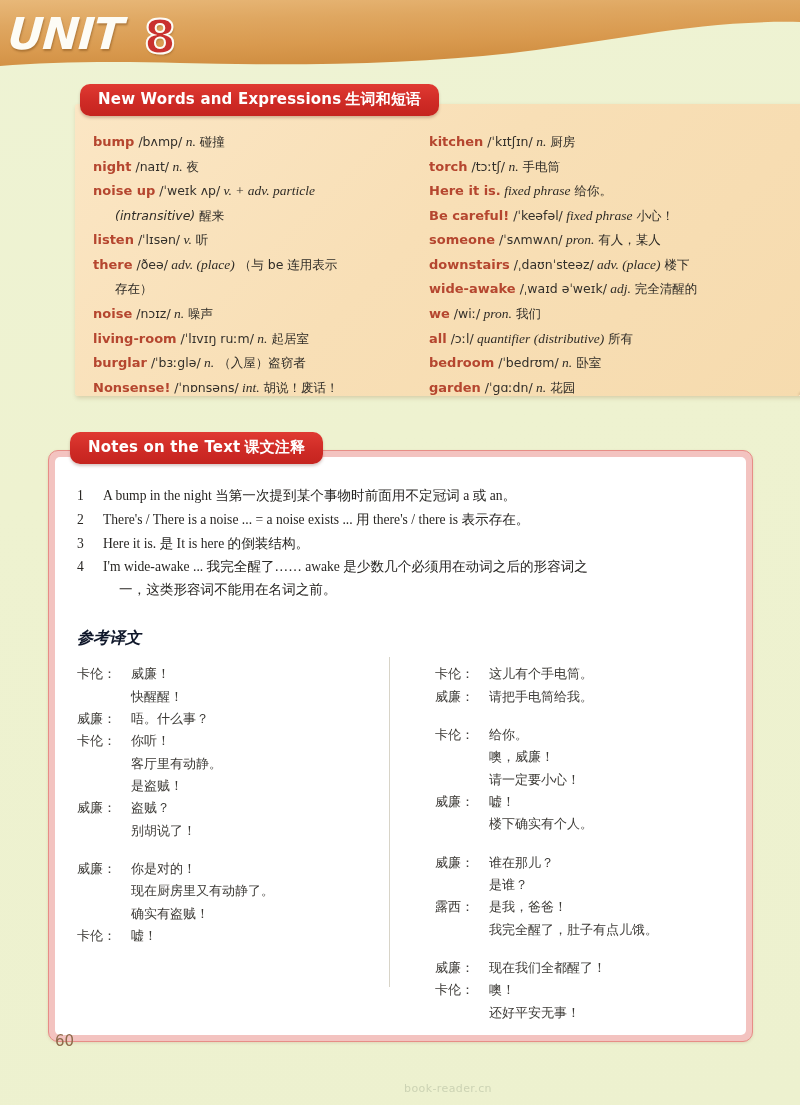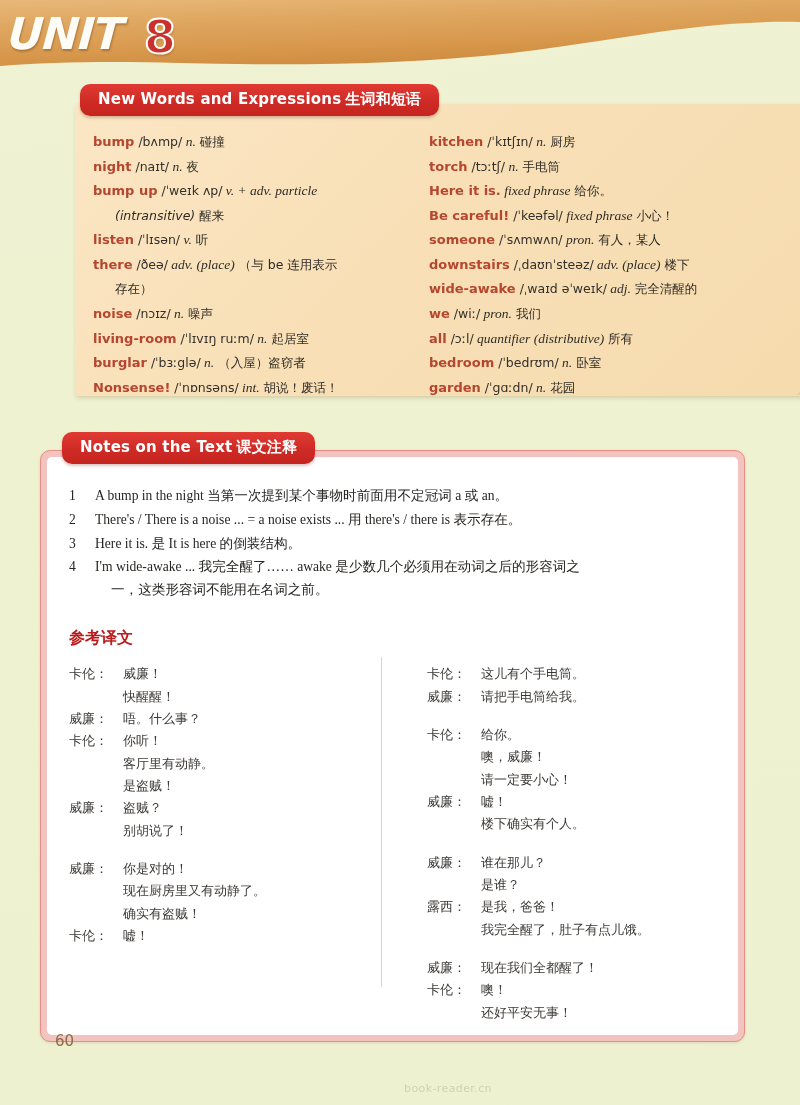--- a/index.html
+++ b/index.html
@@ -106,21 +106,21 @@
     font-size:13px;
     color:#b5462f;
   }
   .ventry .ph{ font-family:"DejaVu Sans", sans-serif; font-size:12.5px; color:#33302b; }
   .ventry .pos{ font-style:italic; }
   .ventry .cn{ font-family:"DejaVu Sans", sans-serif; font-size:12.5px; }
   .ventry.cont{ padding-left:22px; }
 
   
   .notes-wrap{
-    position:absolute; left:40px; top:432px; width:748px;
+    position:absolute; left:48px; top:432px; width:748px;
   }
   .notes-pill-row{ position:relative; z-index:3; padding-left:22px; }
 
   .notes-frame{
     margin-top:-14px;
     width:705px; height:592px;
     background:#f3c3c0;
     border:1px solid #e78d86;
     border-radius:10px;
     padding:6px;
@@ -145,22 +145,23 @@
   }
   .note-num{ width:26px; flex:0 0 26px; }
   .note-txt{ flex:1; }
   .note-txt .cont{ display:block; padding-left:16px; }
 
   
   .trans-title{
     font-family:"DejaVu Sans", sans-serif;
     font-weight:bold;
     font-size:16px;
-    color:#b91c1c;
+    color:#0f172a;
     margin:26px 0 14px 0;
+    font-style:italic;
   }
 
   .trans-cols{
     display:flex;
     position:relative;
     gap:16px;
   }
   .trans-col{ width:300px; }
   .trans-col.right{ padding-left:42px; }
   .trans-divider{
@@ -226,21 +227,21 @@
     <span class="pill">
       <span>New Words and Expressions</span><span class="cn">生词和短语</span>
     </span>
   </div>
 
   <div class="vocab-card">
     <div class="vcols">
       <div class="vcol" id="vocab-left">
           <div class="ventry"><span class="w">bump</span><span class="ph"> /bʌmp/</span><span class="pos"> n.</span><span class="cn">  碰撞</span></div>
           <div class="ventry"><span class="w">night</span><span class="ph"> /naɪt/</span><span class="pos"> n.</span><span class="cn">  夜</span></div>
-          <div class="ventry"><span class="w">bump up</span><span class="ph"> /ˈweɪk ʌp/</span><span class="pos"> v. + adv. particle</span></div>
+          <div class="ventry"><span class="w">noise up</span><span class="ph"> /ˈweɪk ʌp/</span><span class="pos"> v. + adv. particle</span></div>
           <div class="ventry cont"><span class="cn"><i>(intransitive)</i> 醒来</span></div>
           <div class="ventry"><span class="w">listen</span><span class="ph"> /ˈlɪsən/</span><span class="pos"> v.</span><span class="cn">  听</span></div>
           <div class="ventry"><span class="w">there</span><span class="ph"> /ðeə/</span><span class="pos"> adv. (place)</span><span class="cn">  （与 be 连用表示</span></div>
           <div class="ventry cont"><span class="cn">存在）</span></div>
           <div class="ventry"><span class="w">noise</span><span class="ph"> /nɔɪz/</span><span class="pos"> n.</span><span class="cn">  噪声</span></div>
           <div class="ventry"><span class="w">living-room</span><span class="ph"> /ˈlɪvɪŋ ruːm/</span><span class="pos"> n.</span><span class="cn">  起居室</span></div>
           <div class="ventry"><span class="w">burglar</span><span class="ph"> /ˈbɜːglə/</span><span class="pos"> n.</span><span class="cn">  （入屋）盗窃者</span></div>
           <div class="ventry"><span class="w">Nonsense!</span><span class="ph"> /ˈnɒnsəns/</span><span class="pos"> int.</span><span class="cn">  胡说！废话！</span></div>
         </div>
       <div class="vcol" id="vocab-right">

